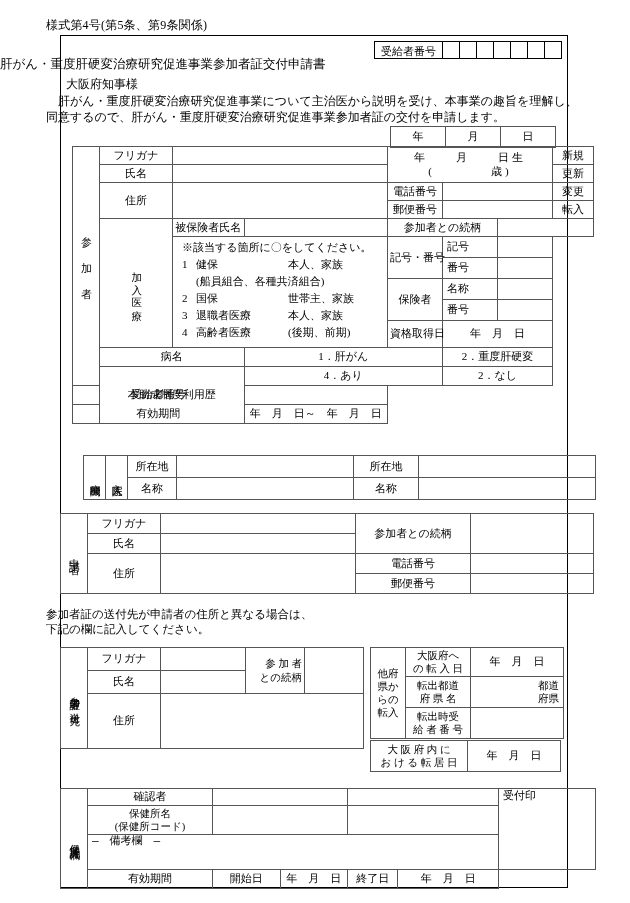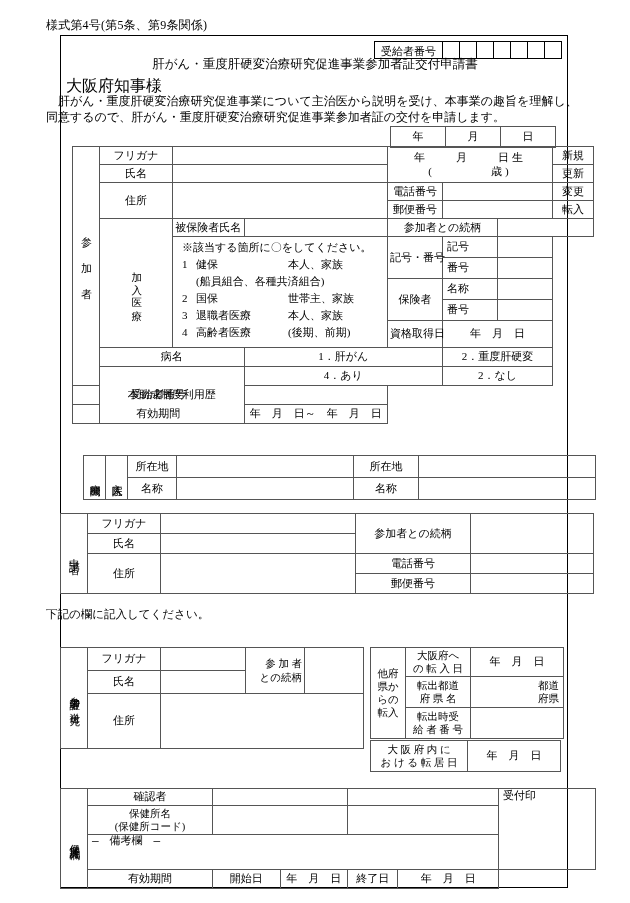--- a/index.html
+++ b/index.html
@@ -16,25 +16,25 @@
   }
   .page { position: relative; width: 630px; height: 903px; }
 
   
   .form-no {
     position: absolute; left: 46px; top: 17px;
     font-size: 12px; letter-spacing: .2px; white-space: nowrap;
   }
   .doc-title {
     position: absolute; left: 0; top: 56px; width: 630px;
-    text-align: center; font-size: 12.5px; white-space: nowrap;
+    font-size: 12.5px; white-space: nowrap;
   }
   .addressee {
     position: absolute; left: 66px; top: 76px;
-    font-size: 16px; white-space: nowrap;
+    font-size: 12px; white-space: nowrap;
   }
   .body-para {
     position: absolute; left: 46px; top: 93px; width: 540px;
     font-size: 12px; line-height: 16px; text-indent: 12px;
   }
 
   .outer-frame {
     position: absolute; left: 60px; top: 35px;
     width: 508px; height: 853px;
     border: 1px solid #000;
@@ -290,20 +290,21 @@
       <td></td>
     </tr>
     <tr>
       <td style="height:19px;">郵便番号</td>
       <td></td>
     </tr>
   </tbody>
     </table>
 
   <div class="note-line">
+    <div>参加者証の送付先が申請者の住所と異なる場合は、</div>
     <div>下記の欄に記入してください。</div>
   </div>
 
   <table class="tbl" style="left:60px; top:647px; width:280px;">
     <tbody>
         <tr>
       <td rowspan="3" style="width:22px;">
         <span class="vtext tightsp">参加者証の送付先</span>
       </td>
       <td style="width:68px; height:22px;" class="dotted-b">フリガナ</td>

